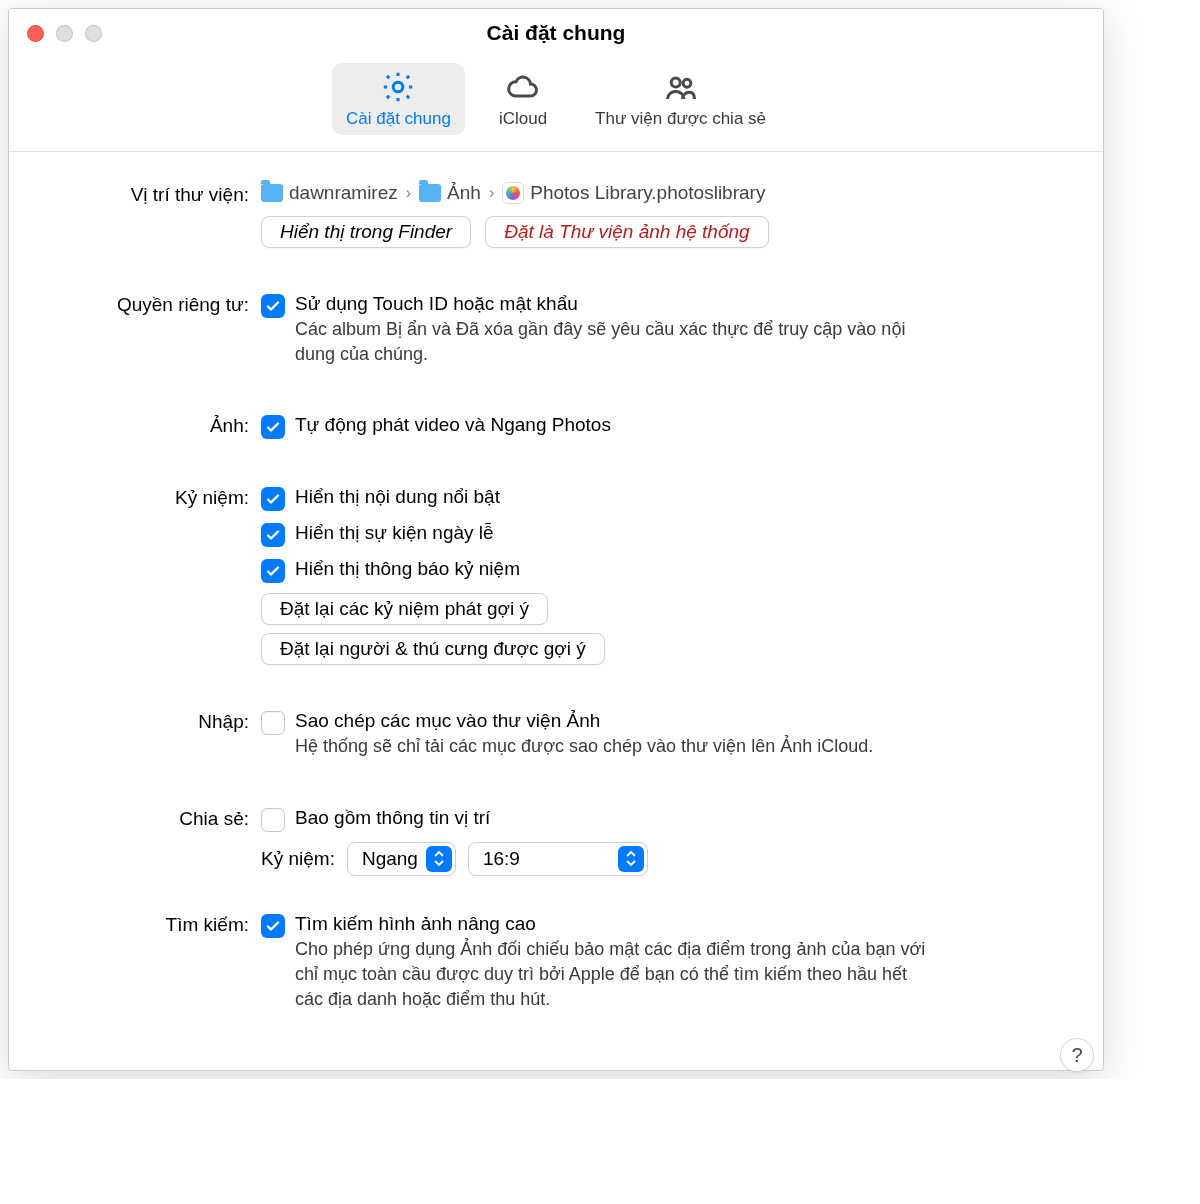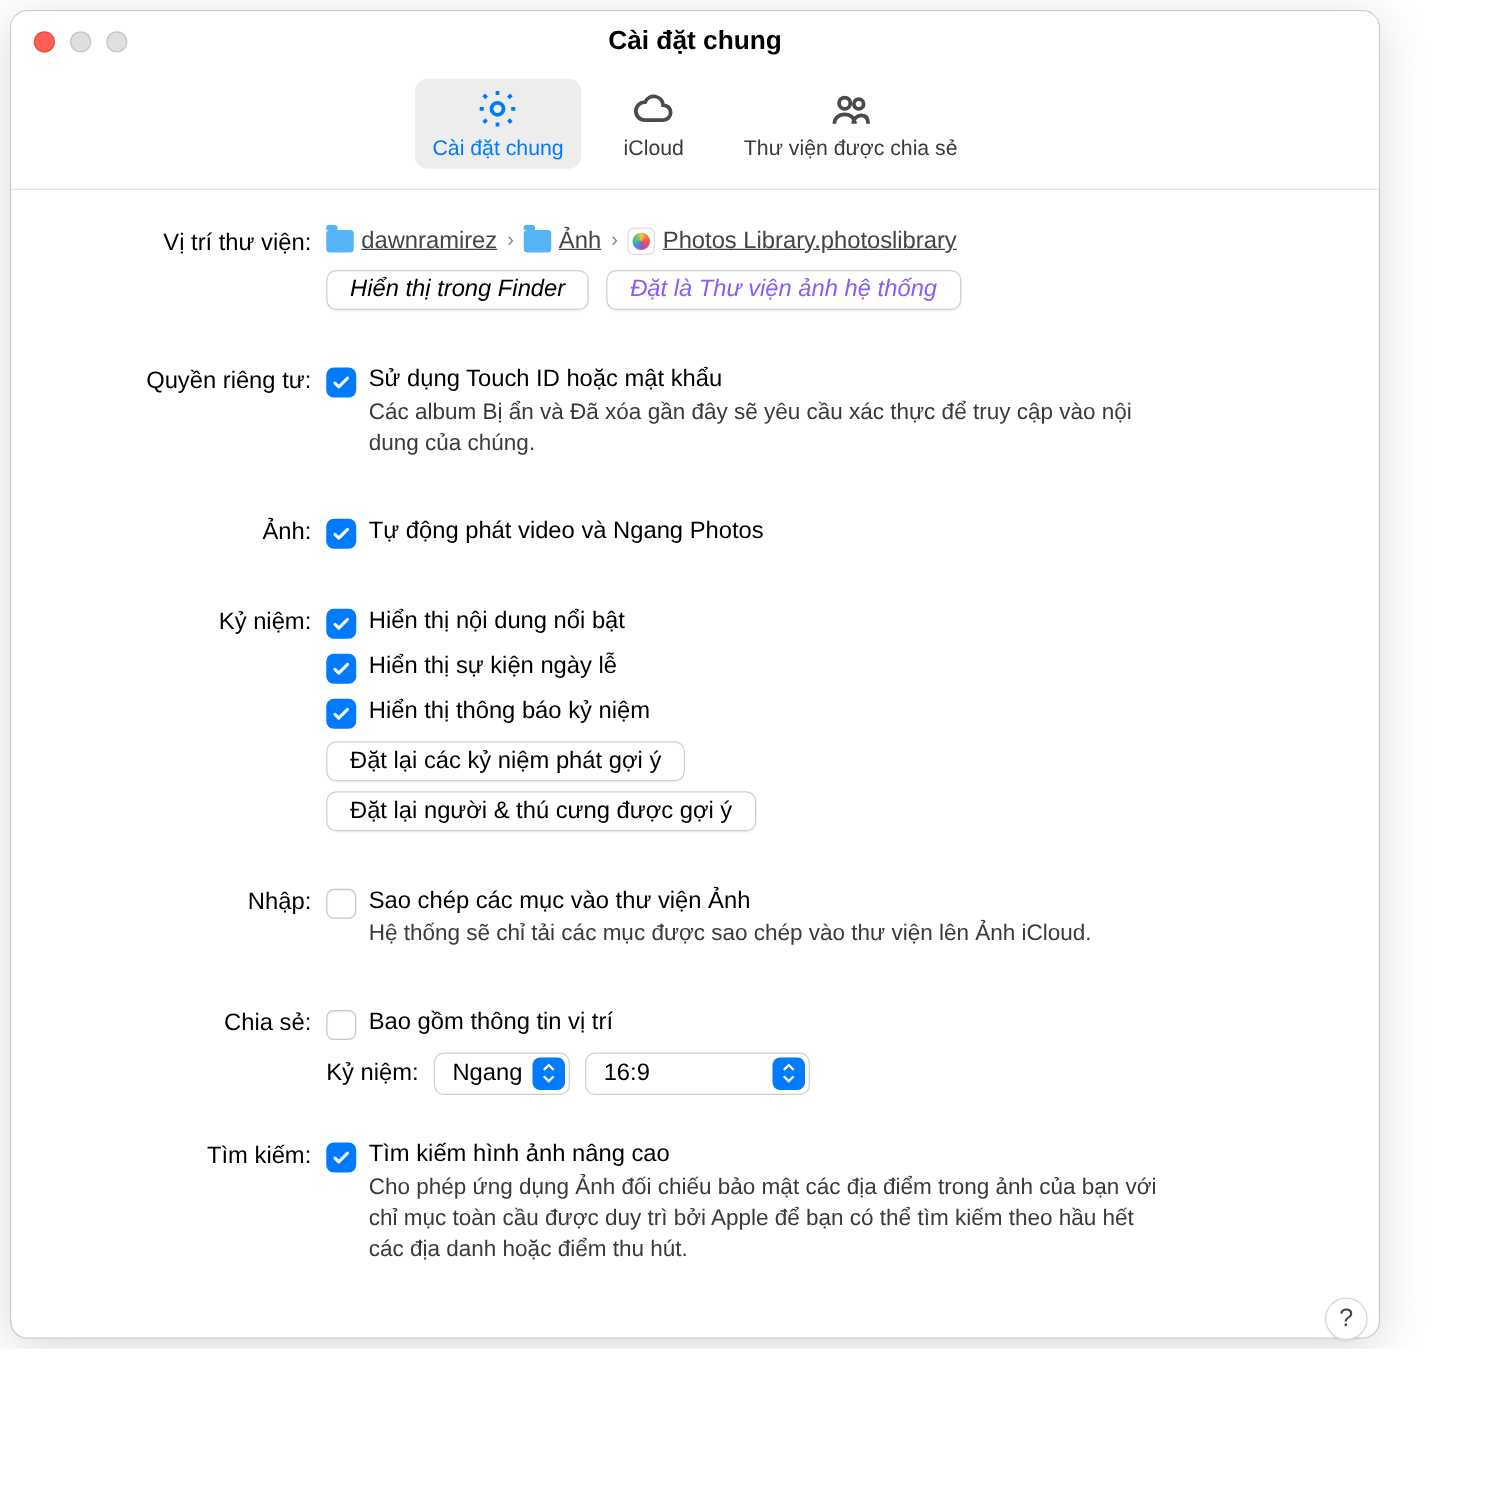--- a/index.html
+++ b/index.html
@@ -6,21 +6,21 @@
   body {
     font-family: -apple-system, "Helvetica Neue", Arial, sans-serif;
     background: #fff;
     font-size: 19px;
     color: #000;
   }
   .window {
     width: 1096px;
     margin: 8px;
     border: 1px solid #ccc;
-    border-radius: 14px;
+    border-radius: 4px;
     overflow: hidden;
     box-shadow: 0 8px 40px rgba(0,0,0,0.15);
     background: #fff;
   }
   .titlebar {
     height: 48px;
     display: flex;
     align-items: center;
     padding: 0 16px;
     position: relative;
@@ -46,38 +46,38 @@
   .tab .tab-label { font-size: 17px; color: #3a3a3c; }
   .tab.selected .tab-label { color: #007aff; }
   .tab.selected svg { stroke: #007aff; fill: none; }
   .tab svg { width: 36px; height: 36px; }
   .content { padding: 30px 72px 40px 48px; }
   .row { display: flex; align-items: flex-start; margin-bottom: 8px; }
   .label-col { width: 204px; text-align: right; padding-right: 12px; padding-top: 2px; font-size: 19px; }
   .value-col { flex: 1; }
   .breadcrumb { display: flex; align-items: center; gap: 8px; flex-wrap: wrap; margin-bottom: 12px; }
   .breadcrumb .sep { color: #888; font-size: 16px; }
-  .bc-item { display:flex; align-items:center; gap:6px; color:#444;text-decoration:underline; }
+  .bc-item { display:flex; align-items:center; gap:6px; color:#444; }
   .folder-icon { width:22px; height:18px; border-radius:3px; display:inline-block; position:relative; }
   .folder-blue { background: #56b3f6; }
   .folder-blue::before { content:''; position:absolute; top:-4px; left:0; width:9px; height:4px; background:#56b3f6; border-radius:2px 2px 0 0;}
   .photos-icon { width:22px; height:22px; border-radius:5px; background:#fff; border:1px solid #ddd; display:flex; align-items:center; justify-content:center;}
   .photos-icon::after { content:''; width:14px; height:14px; border-radius:50%; background: conic-gradient(#f6c544,#f08a3a,#e9544d,#d94a8f,#8e5cc8,#4f86e8,#47b5a1,#79c46b,#f6c544);}
   .btn {
     display: inline-block;
     padding: 4px 18px;
     border-radius: 8px;
     background: #fff;
     border: 1px solid #d0d0d2;
     box-shadow: 0 1px 1px rgba(0,0,0,0.04);
     font-size: 19px;
     cursor: pointer;
     margin-bottom: 8px;
   }
-  .btn.disabled { color: #8b5cf6; }
+  .btn.disabled { color: #b91c1c; }
   .btn-row { display:flex; gap:14px; flex-wrap:wrap;font-style:italic; }
   .checkbox {
     width: 24px; height: 24px; border-radius: 6px;
     display: inline-flex; align-items:center; justify-content:center;
     flex-shrink: 0; margin-top: 2px;
     cursor: pointer;
   }
   .checkbox.checked { background: #007aff; }
   .checkbox.unchecked { background: #fff; border: 1px solid #c8c8ca; box-shadow: inset 0 1px 1px rgba(0,0,0,0.05);}
   .checkbox.checked svg { width:16px; height:16px; }

